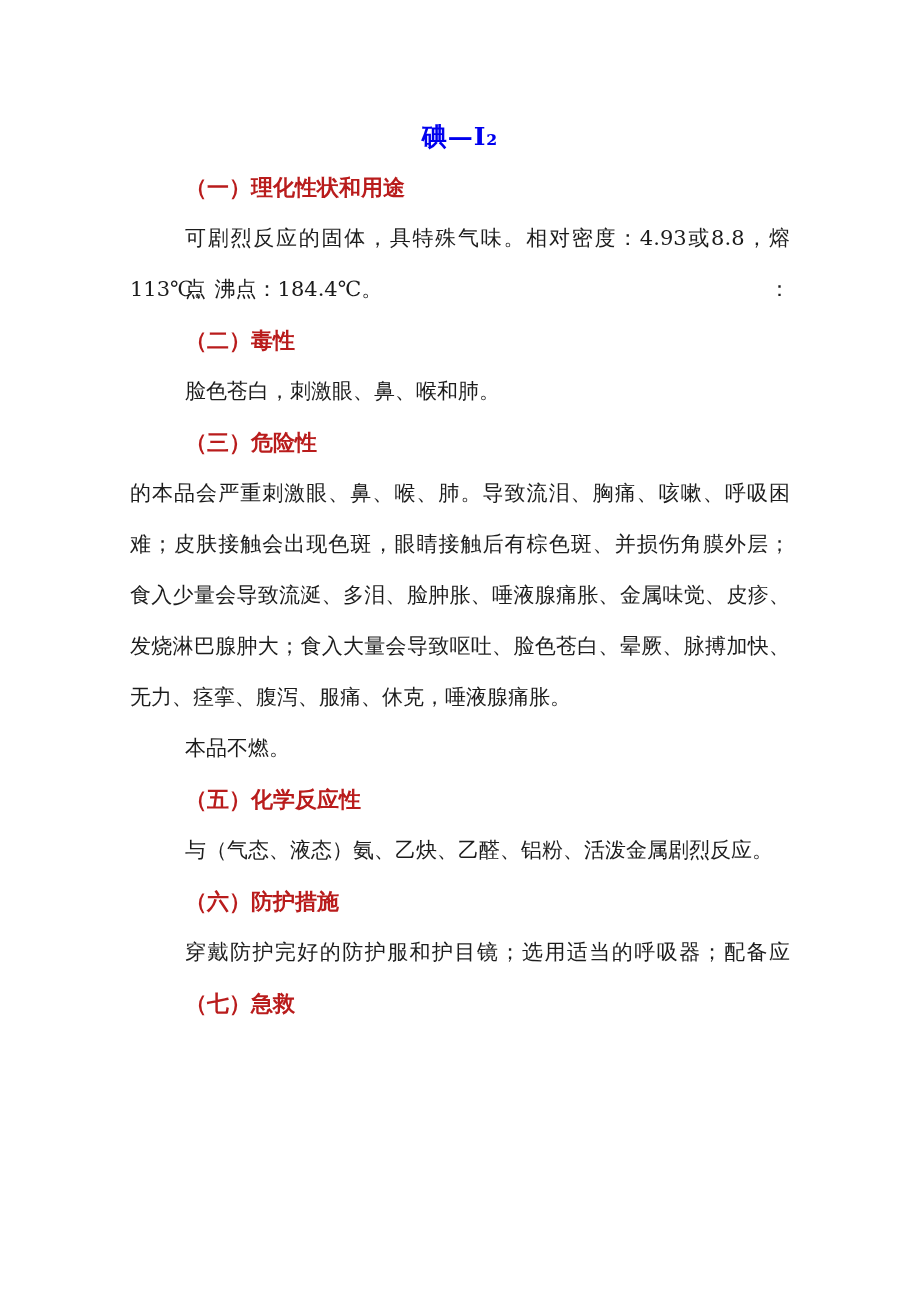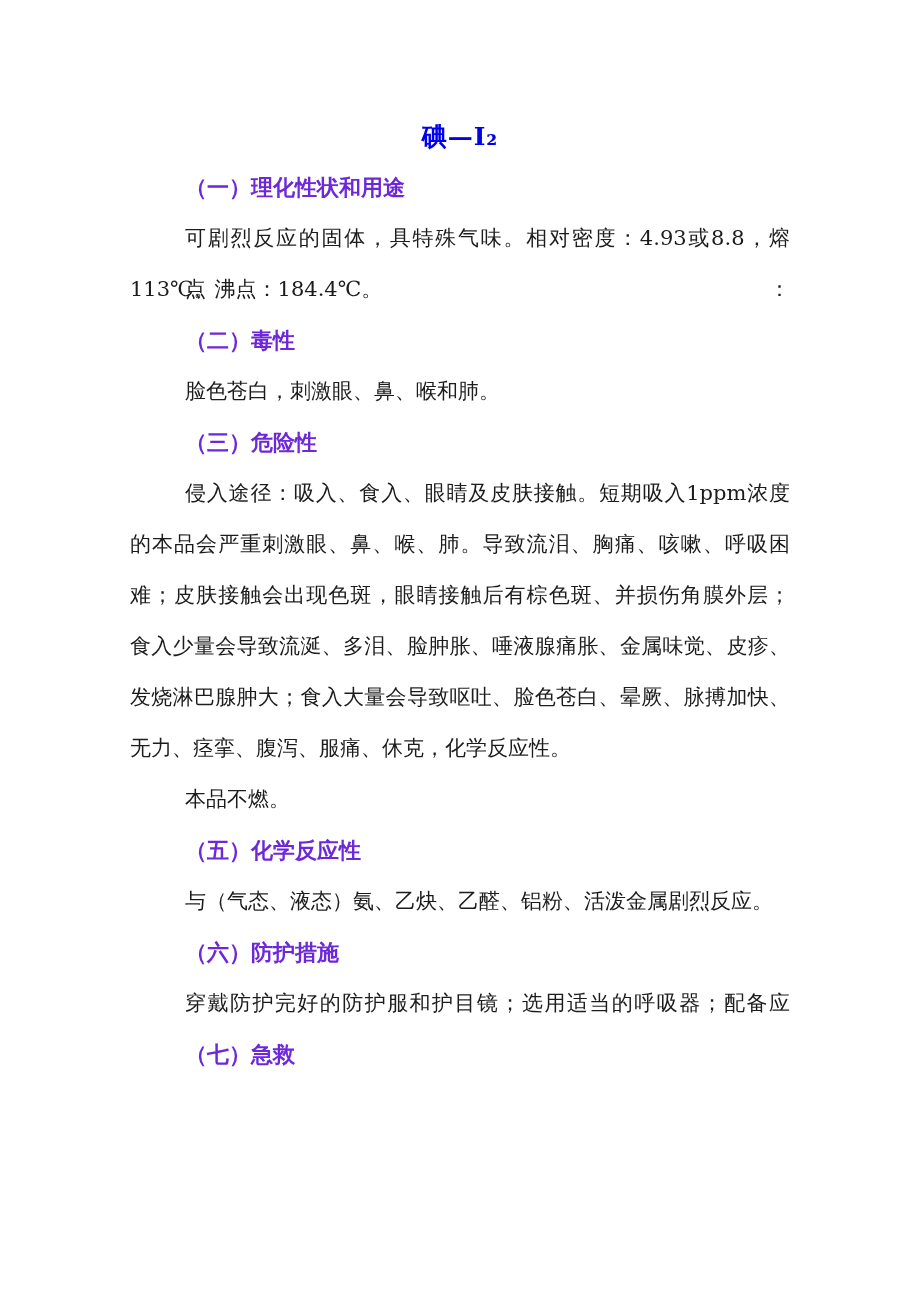--- a/index.html
+++ b/index.html
@@ -29,21 +29,21 @@
   }
   .ln {
     height: 51px;
     line-height: 51px;
     font-size: 21px;
     white-space: nowrap;
   }
   .heading {
     font-size: 22px;
     font-weight: bold;
-    color: #6d28d9;
+    color: #b91c1c;
     padding-left: 55px;
     white-space: nowrap;
   }
   .in {
     padding-left: 55px;
   }
   .jf {
     white-space: normal;
     text-align: justify;
     text-align-last: justify;
@@ -57,26 +57,25 @@
   <div class="doc-title">碘—I₂</div>
 
   <div class="ln heading">（一）理化性状和用途</div>
   <div class="ln in jf">可剧烈反应的固体，具特殊气味。相对密度：4.93或8.8，熔点：</div>
   <div class="ln">113℃。沸点：184.4℃。</div>
 
   <div class="ln heading">（二）毒性</div>
   <div class="ln in">脸色苍白，刺激眼、鼻、喉和肺。</div>
 
   <div class="ln heading">（三）危险性</div>
-  <div class="ln in jf">侵入途径：吸入、食入、眼睛及皮肤接触。短期吸入1ppm浓度</div>
   <div class="ln jf">的本品会严重刺激眼、鼻、喉、肺。导致流泪、胸痛、咳嗽、呼吸困</div>
   <div class="ln jf">难；皮肤接触会出现色斑，眼睛接触后有棕色斑、并损伤角膜外层；</div>
   <div class="ln jf">食入少量会导致流涎、多泪、脸肿胀、唾液腺痛胀、金属味觉、皮疹、</div>
   <div class="ln jf">发烧淋巴腺肿大；食入大量会导致呕吐、脸色苍白、晕厥、脉搏加快、</div>
-  <div class="ln">无力、痉挛、腹泻、服痛、休克，化学反应性。</div>
+  <div class="ln">无力、痉挛、腹泻、服痛、休克，唾液腺痛胀。</div>
 
   <div class="ln in">本品不燃。</div>
 
   <div class="ln heading">（五）化学反应性</div>
   <div class="ln in">与（气态、液态）氨、乙炔、乙醛、铝粉、活泼金属剧烈反应。</div>
 
   <div class="ln heading">（六）防护措施</div>
   <div class="ln in jf">穿戴防护完好的防护服和护目镜；选用适当的呼吸器；配备应</div>
 
   <div class="ln heading">（七）急救</div>

